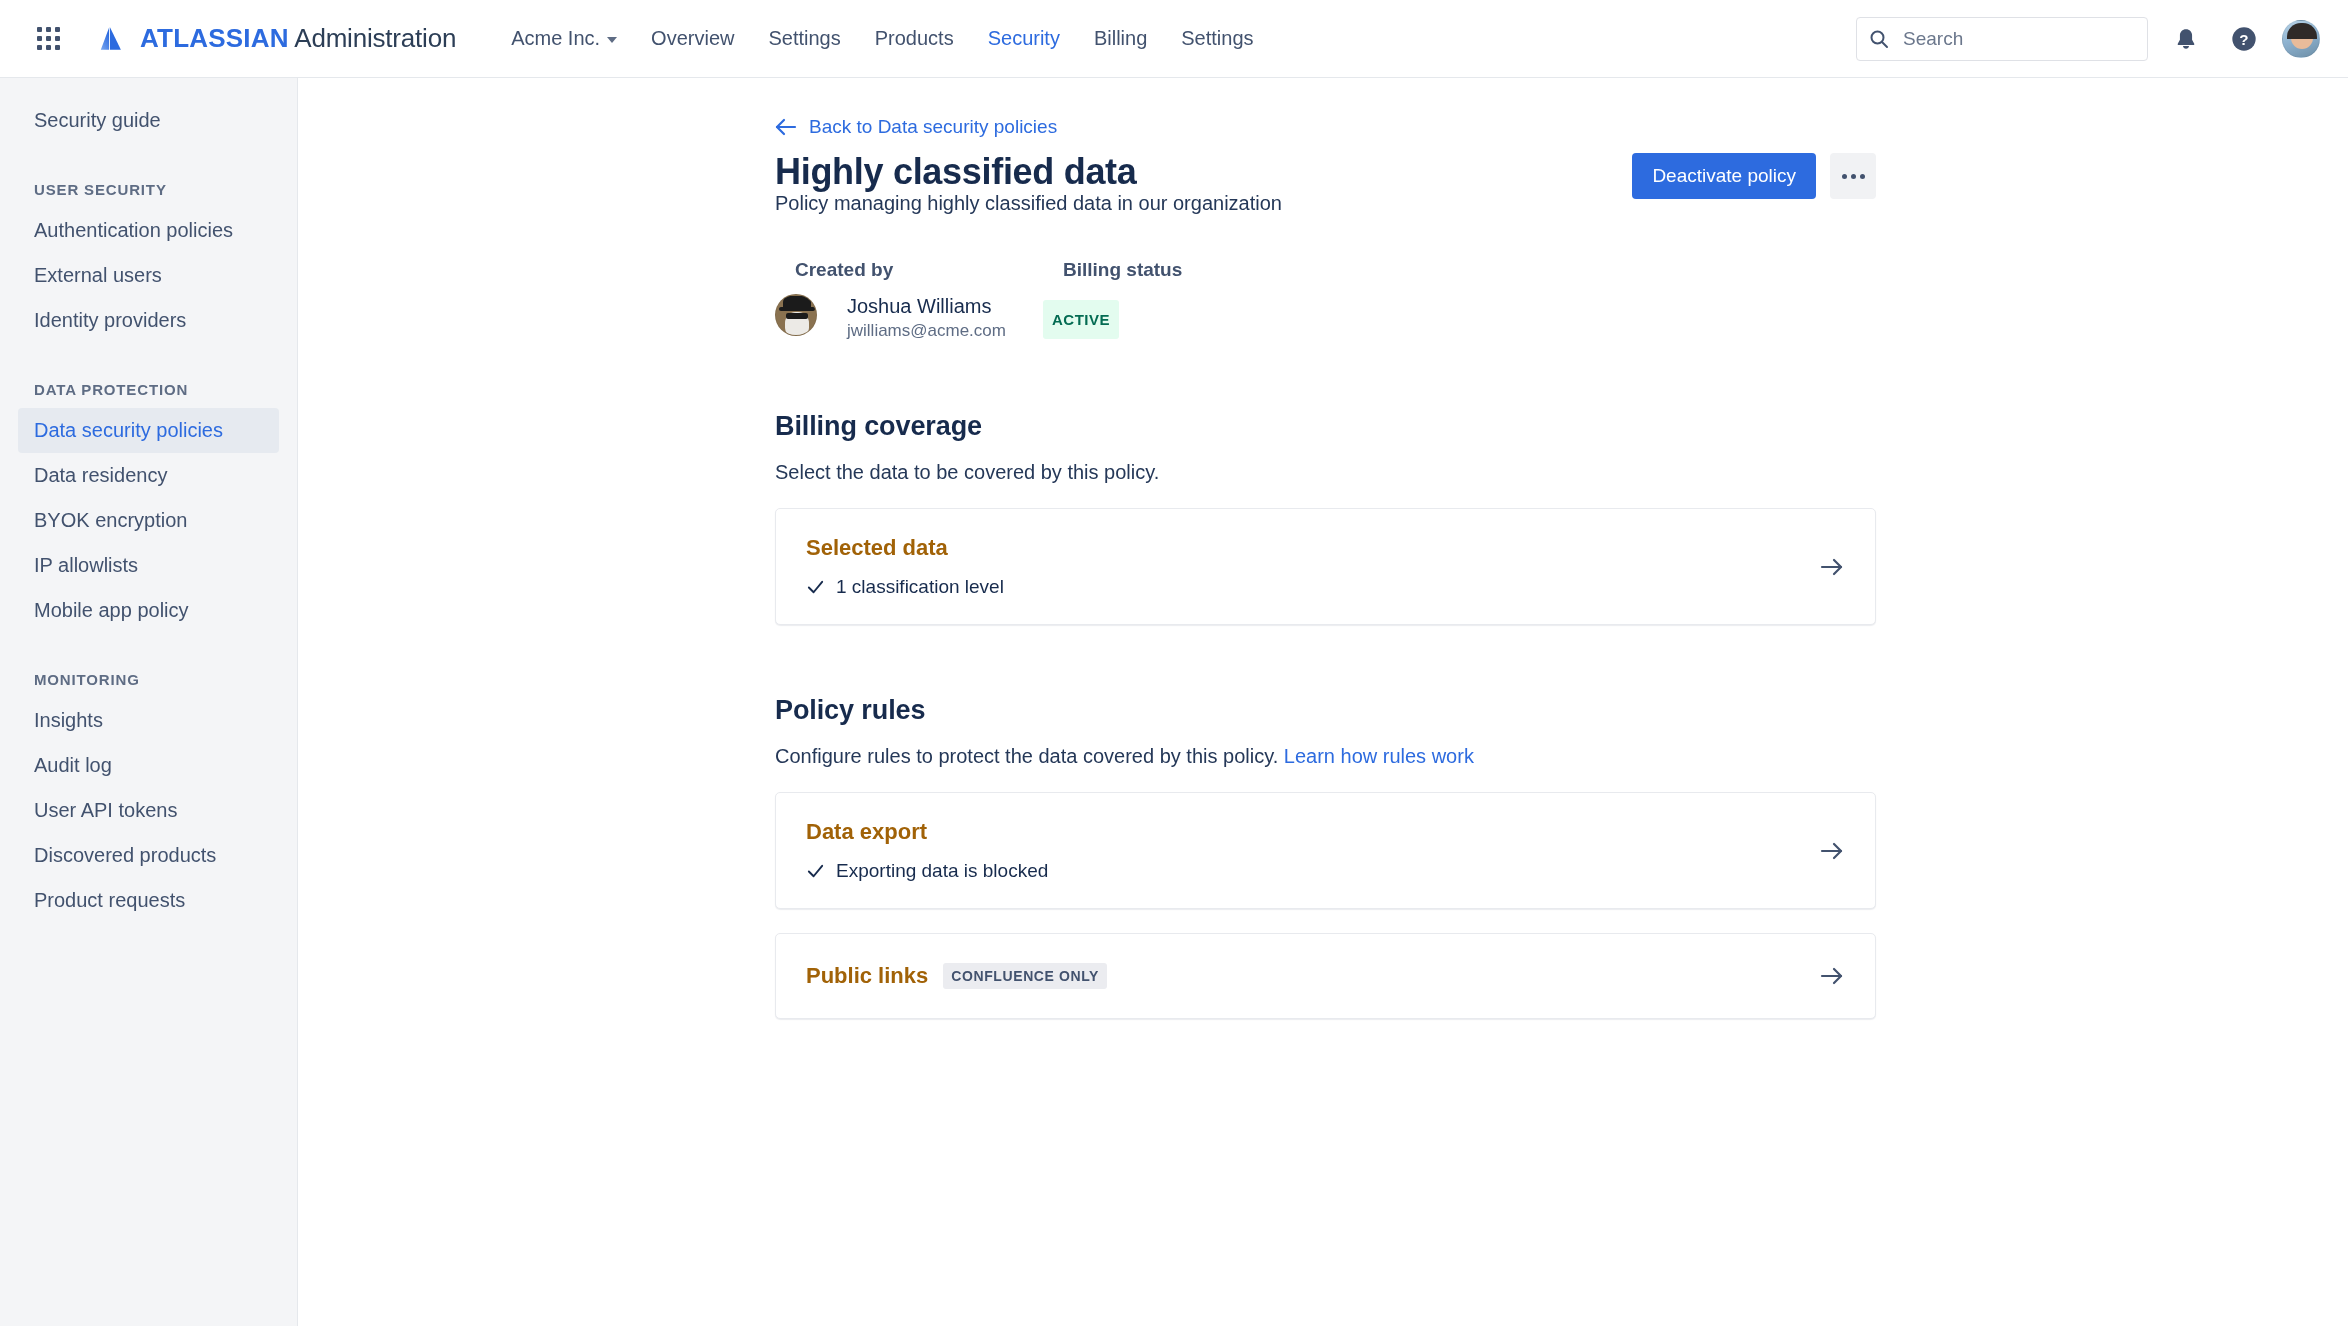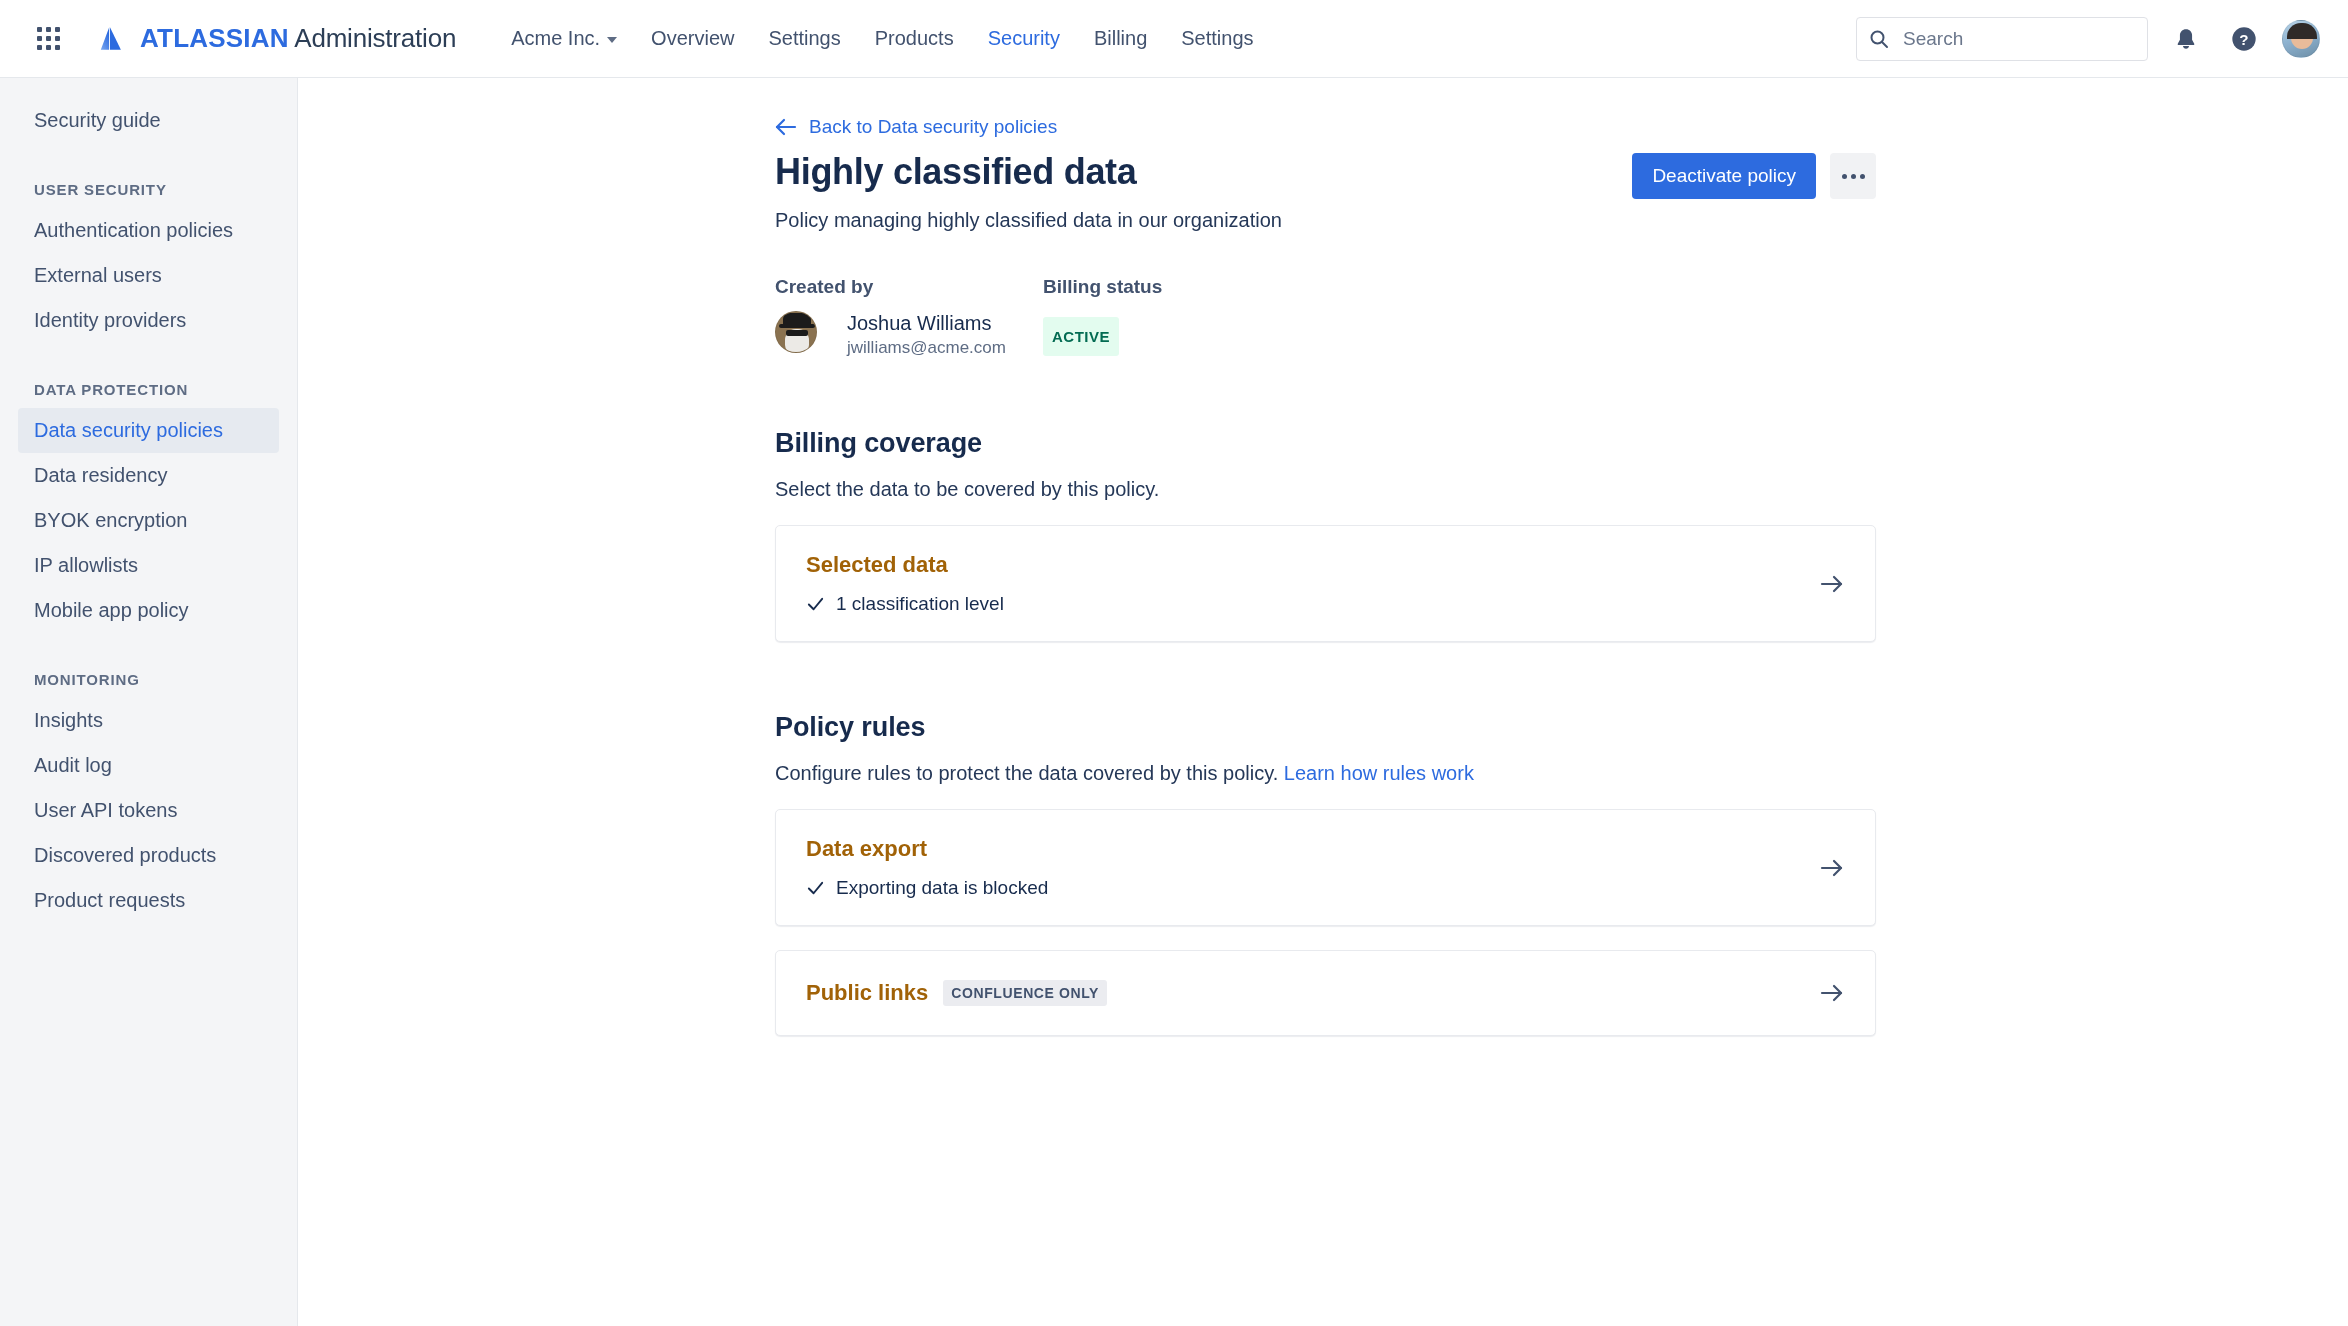--- a/index.html
+++ b/index.html
@@ -179,21 +179,20 @@
   .page-title {
     font-size: 36px;
     font-weight: 600;
     color: #172b4d;
     letter-spacing: -0.3px;
     line-height: 1.15;
   }
   .page-subtitle {
     font-size: 20px;
     color: #253858;
-    margin-top: 17px;
   }
   .title-actions {
     margin-left: auto;
     display: flex; align-items: center; gap: 14px;
     padding-top: 2px;
   }
   .btn-primary {
     background: #2d6bdf;
     color: #ffffff;
     border: none;
@@ -218,20 +217,21 @@
     background: #42526e; display: block;
   }
 
   .meta-row { display: flex; margin-top: 44px; }
   .meta-col-created { width: 268px; }
   .meta-label {
     font-size: 19px;
     font-weight: 600;
     color: #42526e;
     margin-bottom: 13px;
+    margin-left: 20px;
   }
   .creator { display: flex; align-items: flex-start; gap: 30px; }
   .creator-avatar {
     width: 42px; height: 42px; border-radius: 50%;
     flex: none; overflow: hidden; position: relative;
     background: #8a7250;
     border: 1px solid rgba(0,0,0,.06);
   }
   .creator-avatar .hat {
     position: absolute; left: 7px; top: 1px;

